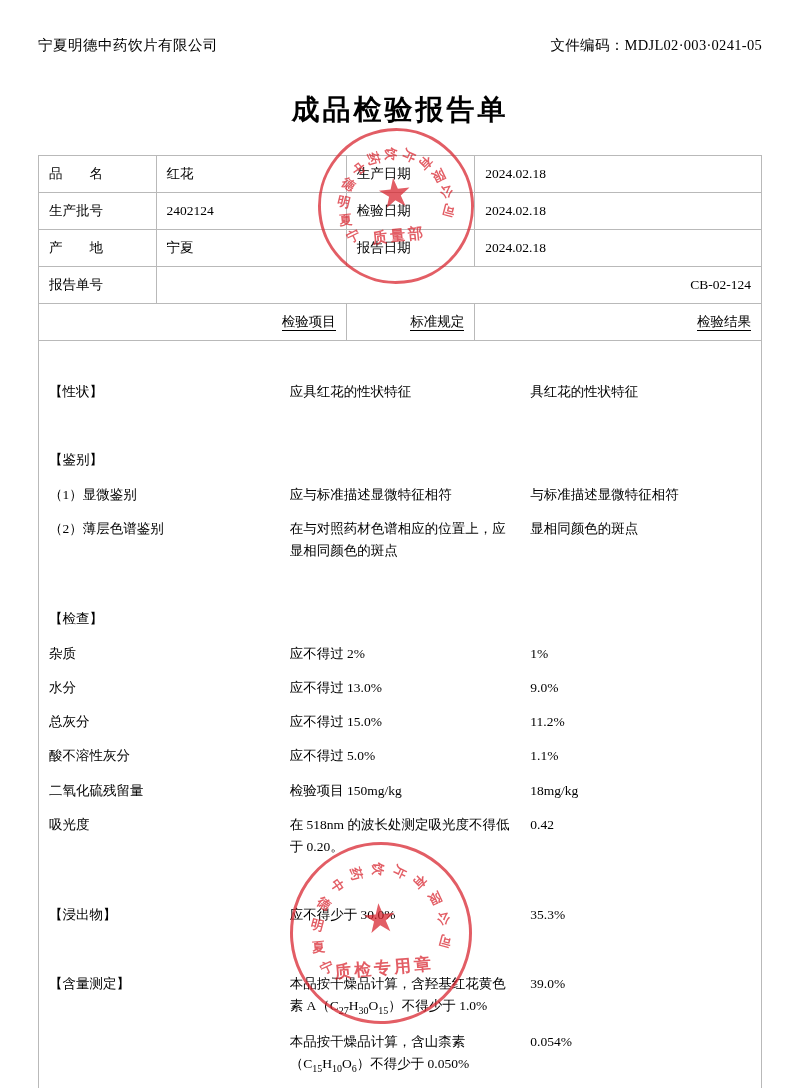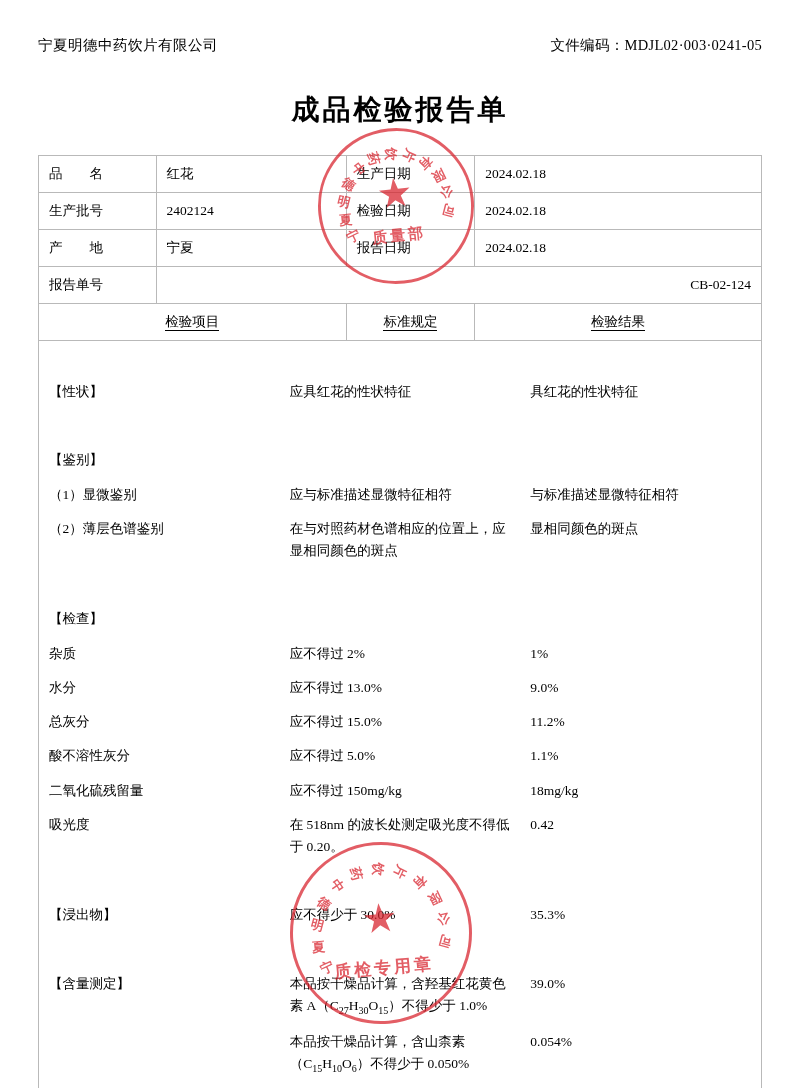--- a/index.html
+++ b/index.html
@@ -60,20 +60,21 @@
     width: 86px;
     white-space: nowrap;
   }
   .val-a { width: 152px; }
   .lbl-b { width: 96px; }
   .val-b { width: 240px; }
   .center { text-align: right; }
   .hdr-row td {
     padding-top: 12px;
     padding-bottom: 12px;
+    text-align: right;
   }
   .hdr-cell {
     text-align: center;
   }
   .hdr-cell span {
     border-bottom: 1px solid #000;
     padding-bottom: 1px;
   }
   
   .body-box td {
@@ -250,21 +251,21 @@
             <td class="c2">应不得过 15.0%</td>
             <td class="c3">11.2%</td>
           </tr>
           <tr>
             <td class="c1">酸不溶性灰分</td>
             <td class="c2">应不得过 5.0%</td>
             <td class="c3">1.1%</td>
           </tr>
           <tr>
             <td class="c1">二氧化硫残留量</td>
-            <td class="c2">应不得过 150mg/kg</td>
+            <td class="c2">检验项目 150mg/kg</td>
             <td class="c3">18mg/kg</td>
           </tr>
           <tr>
             <td class="c1">吸光度</td>
             <td class="c2">在 518nm 的波长处测定吸光度不得低于 0.20。</td>
             <td class="c3">0.42</td>
           </tr>
           <tr class="spacer">
                   <td colspan="3"></td>
                 </tr>

